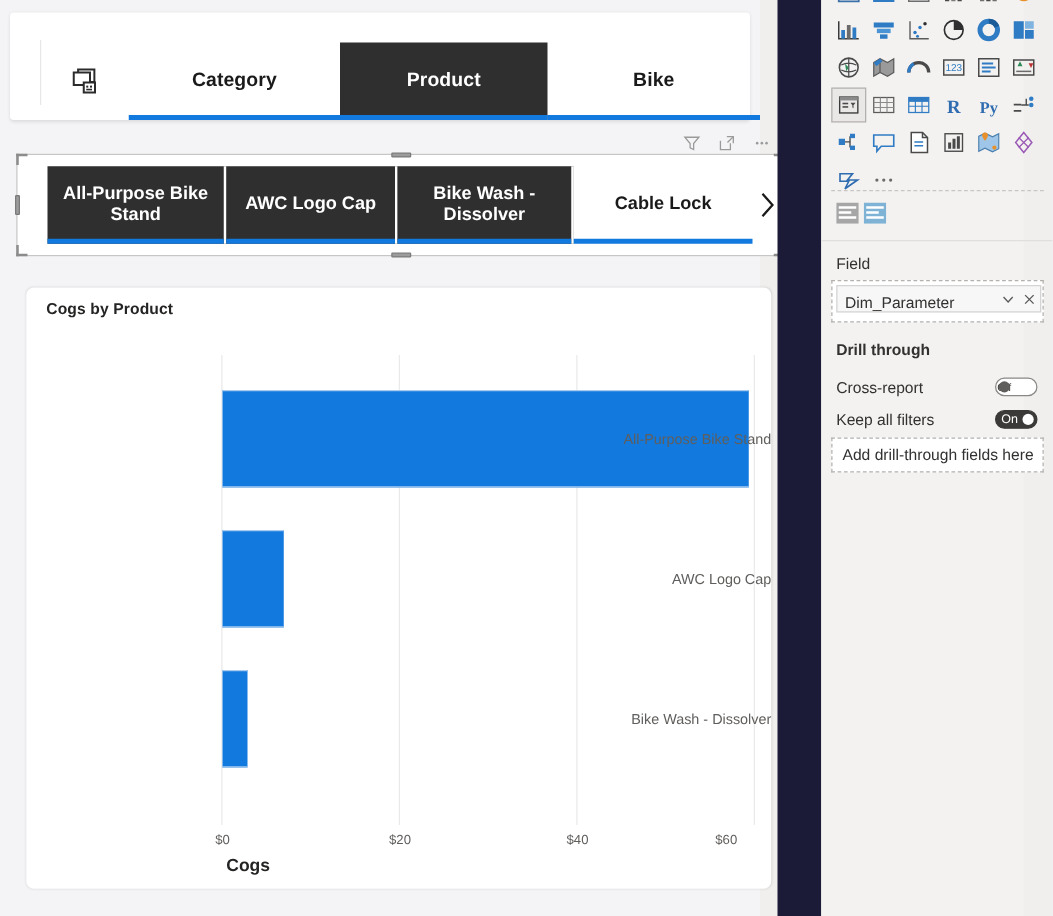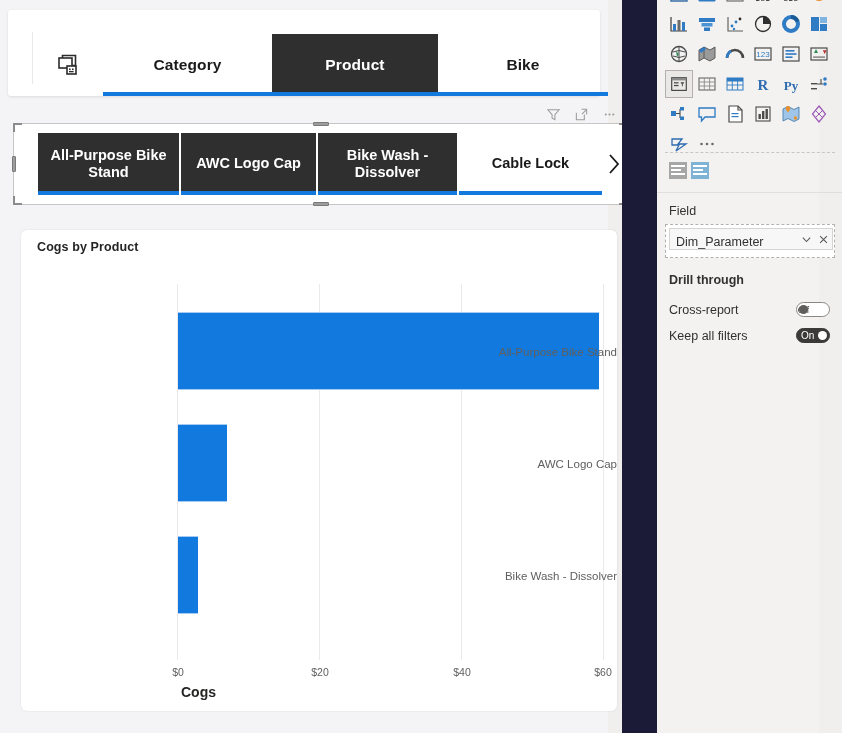--- a/index.html
+++ b/index.html
@@ -492,21 +492,21 @@
         <div class="bar" style="left:157px; top:194px; width:49px; height:78px;"></div>
         <div class="bar" style="left:157px; top:306px; width:20px; height:78px;"></div>
 
         <div class="cat-label" style="top:116px; width:146px;">All-Purpose Bike Stand</div>
         <div class="cat-label" style="top:228px; width:146px;">AWC Logo Cap</div>
         <div class="cat-label" style="top:340px; width:146px;">Bike Wash - Dissolver</div>
 
         <div class="x-tick" style="left:157px;">$0</div>
         <div class="x-tick" style="left:299px;">$20</div>
         <div class="x-tick" style="left:441px;">$40</div>
-        <div class="x-tick" style="left:582px;">$60</div>
+        <div class="x-tick" style="left:560px;">$60</div>
 
         <div id="x-axis-title">Cogs</div>
       </div>
     </div>
   </div>
 
   <div id="navy-band"></div>
 
   <div id="right-pane">
 
@@ -799,14 +799,17 @@
     </div>
 
     <div class="setting-row" id="row-keep">
       <span class="setting-label">Keep all filters</span>
       <span class="toggle on">
         <span class="toggle-text">On</span>
         <span class="knob"></span>
       </span>
     </div>
 
+    <div id="drill-dropzone">
+      <span>Add drill-through fields here</span>
+    </div>
   </div>
 </div>
 
 </body></html>

